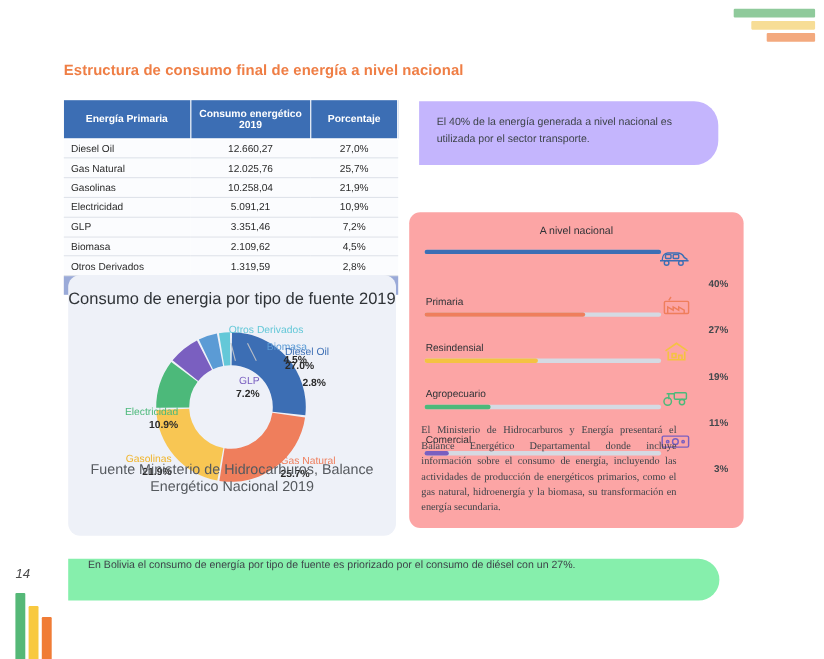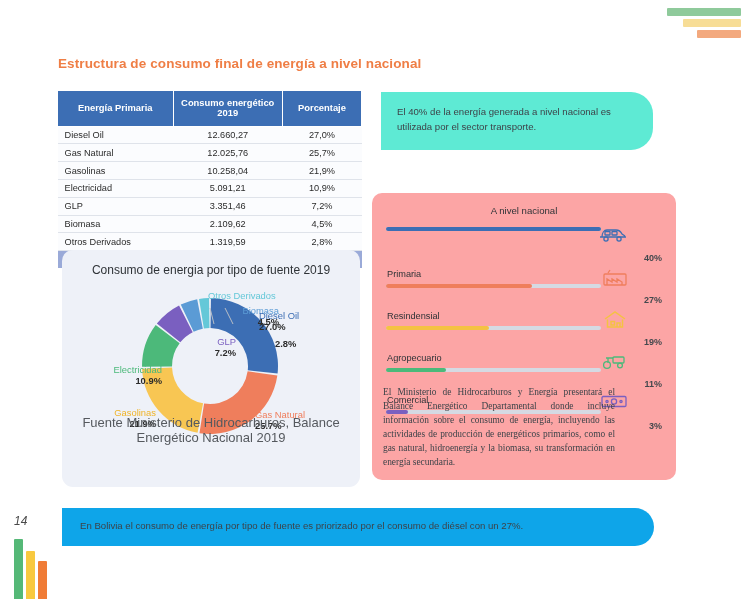--- a/index.html
+++ b/index.html
@@ -48,27 +48,27 @@
   table.etable tr.total td {
     background: #9aaad8; color: #1f3f7a; font-weight: bold;
     text-align: right; border-bottom: none; padding-right: 9px;
   }
   col.c1 { width: 38%; } col.c2 { width: 36%; } col.c3 { width: 26%; }
 
   
   .panel { position: absolute; }
   .callout-top {
     left: 381px; top: 92px; width: 272px; height: 58px;
-    background: #5eead4; border-radius: 0 22px 22px 0;
+    background: #c4b5fd; border-radius: 0 22px 22px 0;
     padding: 13px 16px; font-size: 9.6px; color: #3d4349; line-height: 1.55;
   }
   .callout-bottom {
     left: 62px; top: 508px; width: 592px; height: 38px;
-    background: #0ea5e9; border-radius: 0 19px 19px 0;
-    padding: 12px 18px; font-size: 9.6px; color: #3d4349;
+    background: #86efac; border-radius: 0 19px 19px 0;
+    padding: 0 18px; font-size: 9.6px; color: #3d4349;
   }
   .page-num {
     position: absolute; left: 14px; top: 514px;
     font-size: 12px; color: #4a4a4a; font-style: italic;
   }
 
   
   .stat-panel {
     left: 372px; top: 193px; width: 304px; height: 287px;
     background: #fca5a5; border-radius: 10px; padding: 12px 14px 10px;
@@ -91,21 +91,21 @@
     font-size: 9.4px; color: #3d4349; line-height: 1.48;
     text-align: justify; padding: 0 2px; font-family: Liberation Serif, serif;
   }
 
   
   .donut-panel {
     left: 62px; top: 250px; width: 298px; height: 237px;
     background: #eef1f8; border-radius: 11px;
   }
   .donut-title {
-    text-align: center; font-size: 12px; color: #2f3337;
+    font-size: 15px; color: #2f3337;
     padding-top: 12px; line-height: 1.35;
   }
   .donut-stage { position: relative; width: 298px; height: 175px; }
   .donut-source {
     position: absolute; left: 0; bottom: 8px; width: 100%;
     text-align: center; font-size: 13px; color: #55595e;
   }
   .d-lab { position: absolute; font-size: 9.4px; line-height: 1.2; }
   .d-lab .nm { font-weight: normal; }
   .d-lab .pc { color: #2b2b2b; font-weight: bold; }

